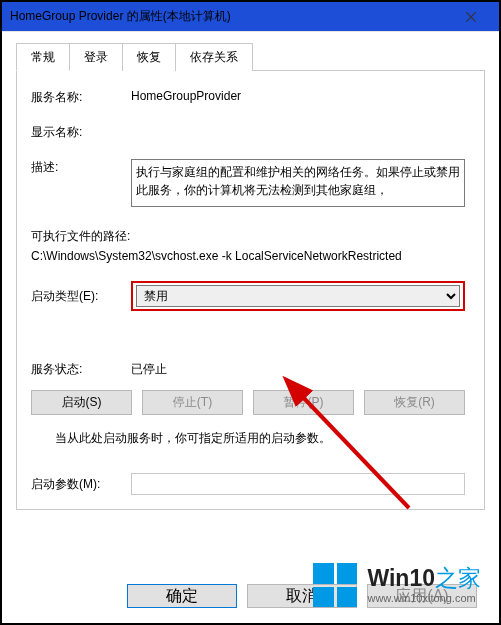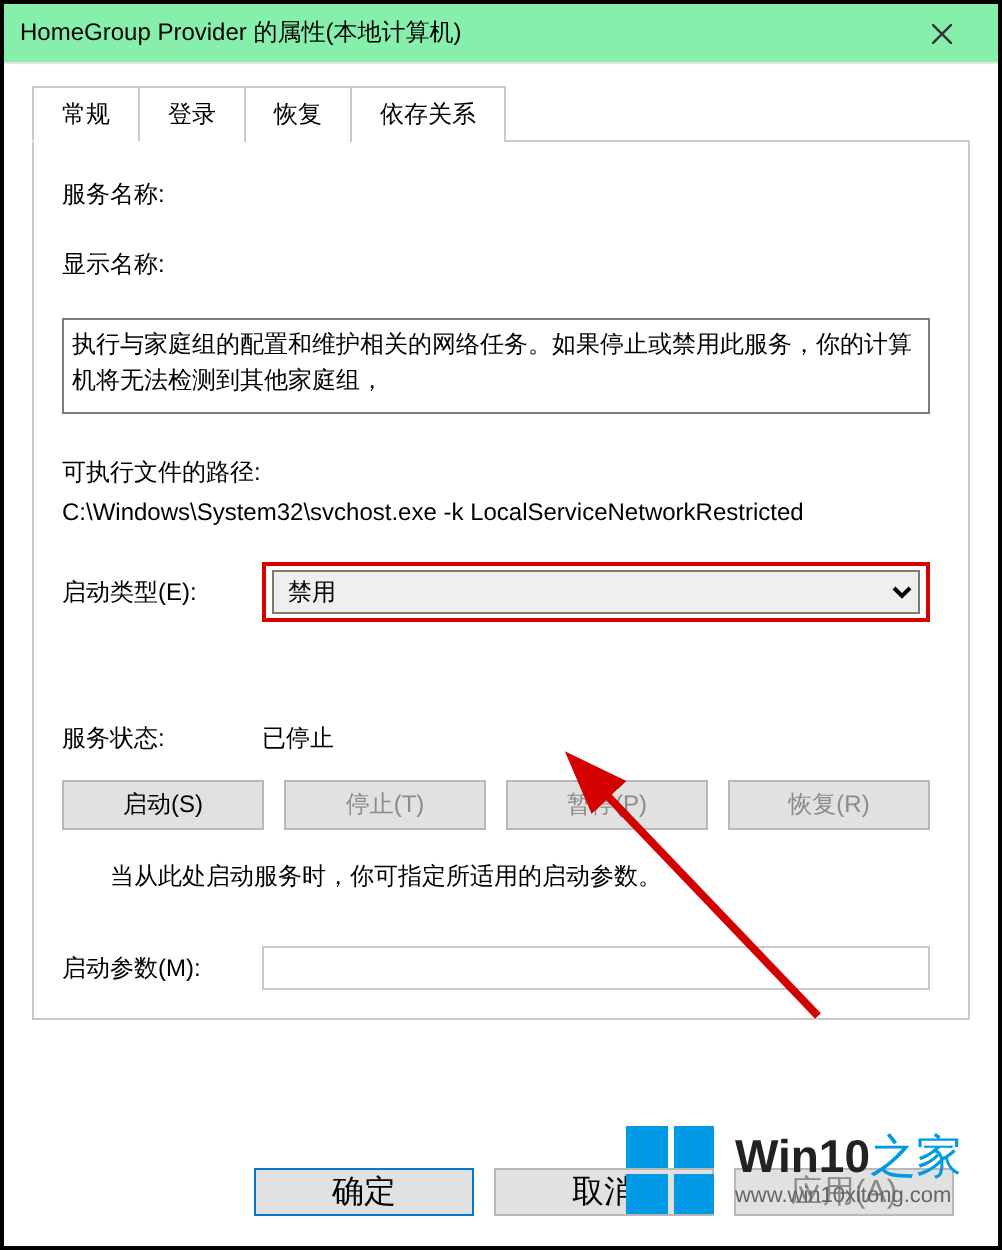--- a/index.html
+++ b/index.html
@@ -15,21 +15,21 @@
     color: #000;
   }
   
   .titlebar {
     height: 30px;
     display: flex;
     align-items: center;
     justify-content: space-between;
     padding: 0 8px;
     border-bottom: 1px solid #e6e6e6;
-    background: #86efac;
+    background: #1d4ed8;
   }
   .titlebar .title { font-size: 12px; }
   .titlebar .close {
     width: 40px; height: 28px;
     display: flex; align-items: center; justify-content: center;
   }
   .titlebar .close svg { width: 10px; height: 10px; }
 
   .client {
     padding: 10px 14px 0 14px;
@@ -207,27 +207,29 @@
     <div class="tab active">常规</div>
     <div class="tab">登录</div>
     <div class="tab">恢复</div>
     <div class="tab">依存关系</div>
   </div>
 
   <div class="tabpanel">
 
     <div class="row">
       <div class="label">服务名称:</div>
+      <div class="value">HomeGroupProvider</div>
     </div>
 
     <div class="row">
       <div class="label">显示名称:</div>
     </div>
 
     <div class="row">
+      <div class="label">描述:</div>
       <div class="value">
         <textarea class="desc" readonly="" style="">执行与家庭组的配置和维护相关的网络任务。如果停止或禁用此服务，你的计算机将无法检测到其他家庭组，</textarea>
       </div>
     </div>
 
     <div class="pathblock">
       <div class="p1">可执行文件的路径:</div>
       <div class="p2">C:\Windows\System32\svchost.exe -k LocalServiceNetworkRestricted</div>
     </div>
 

